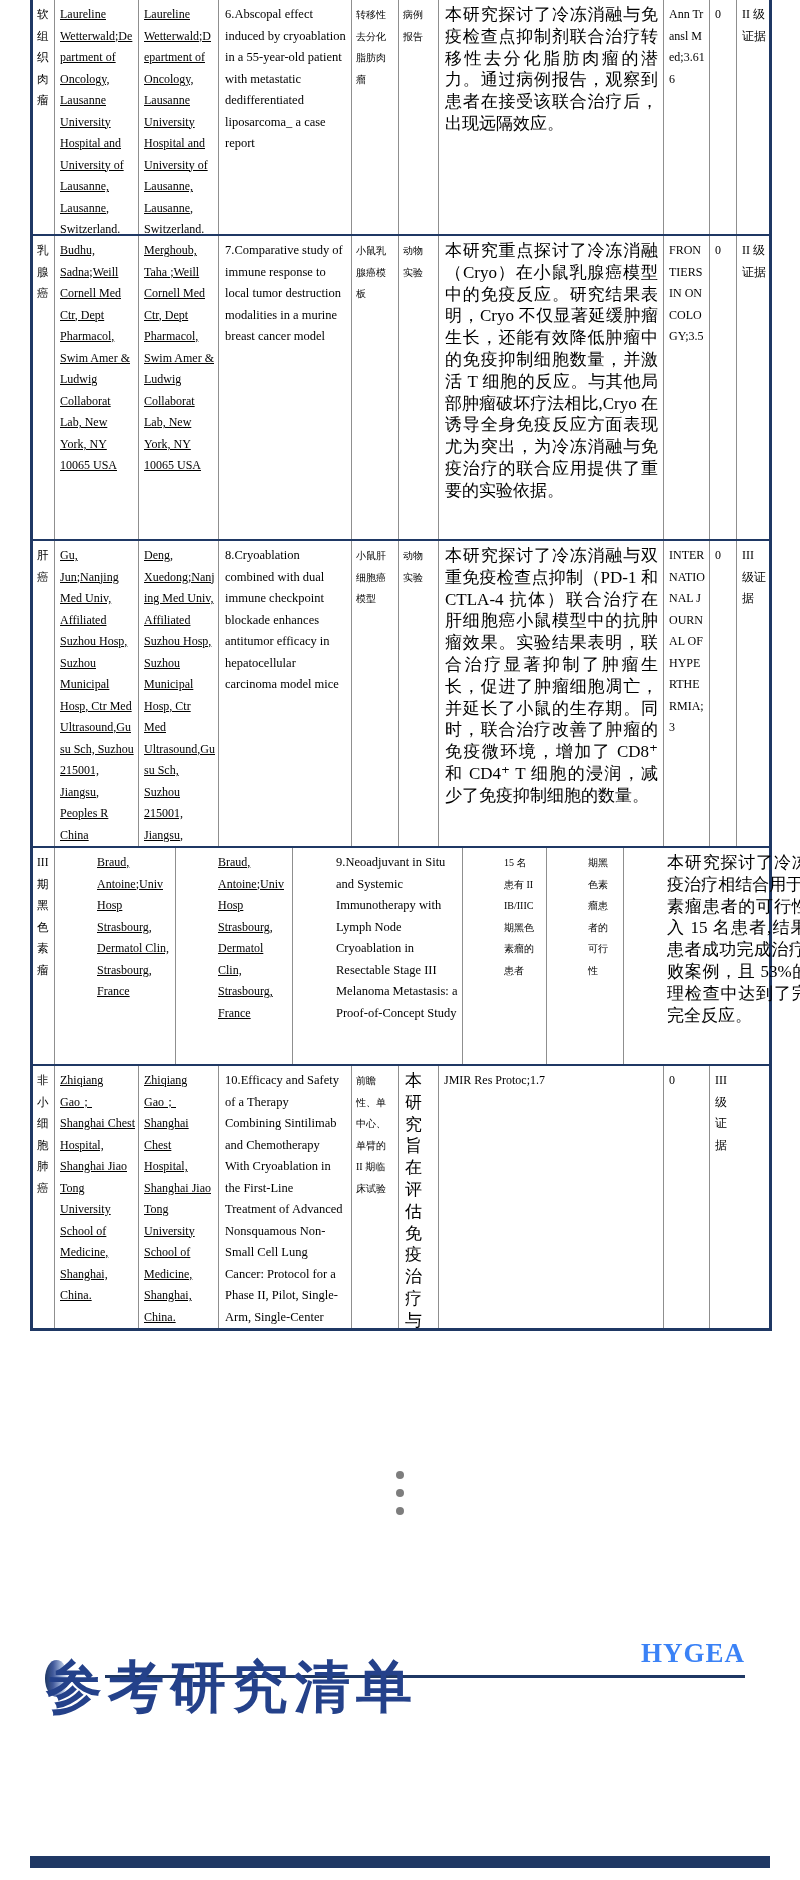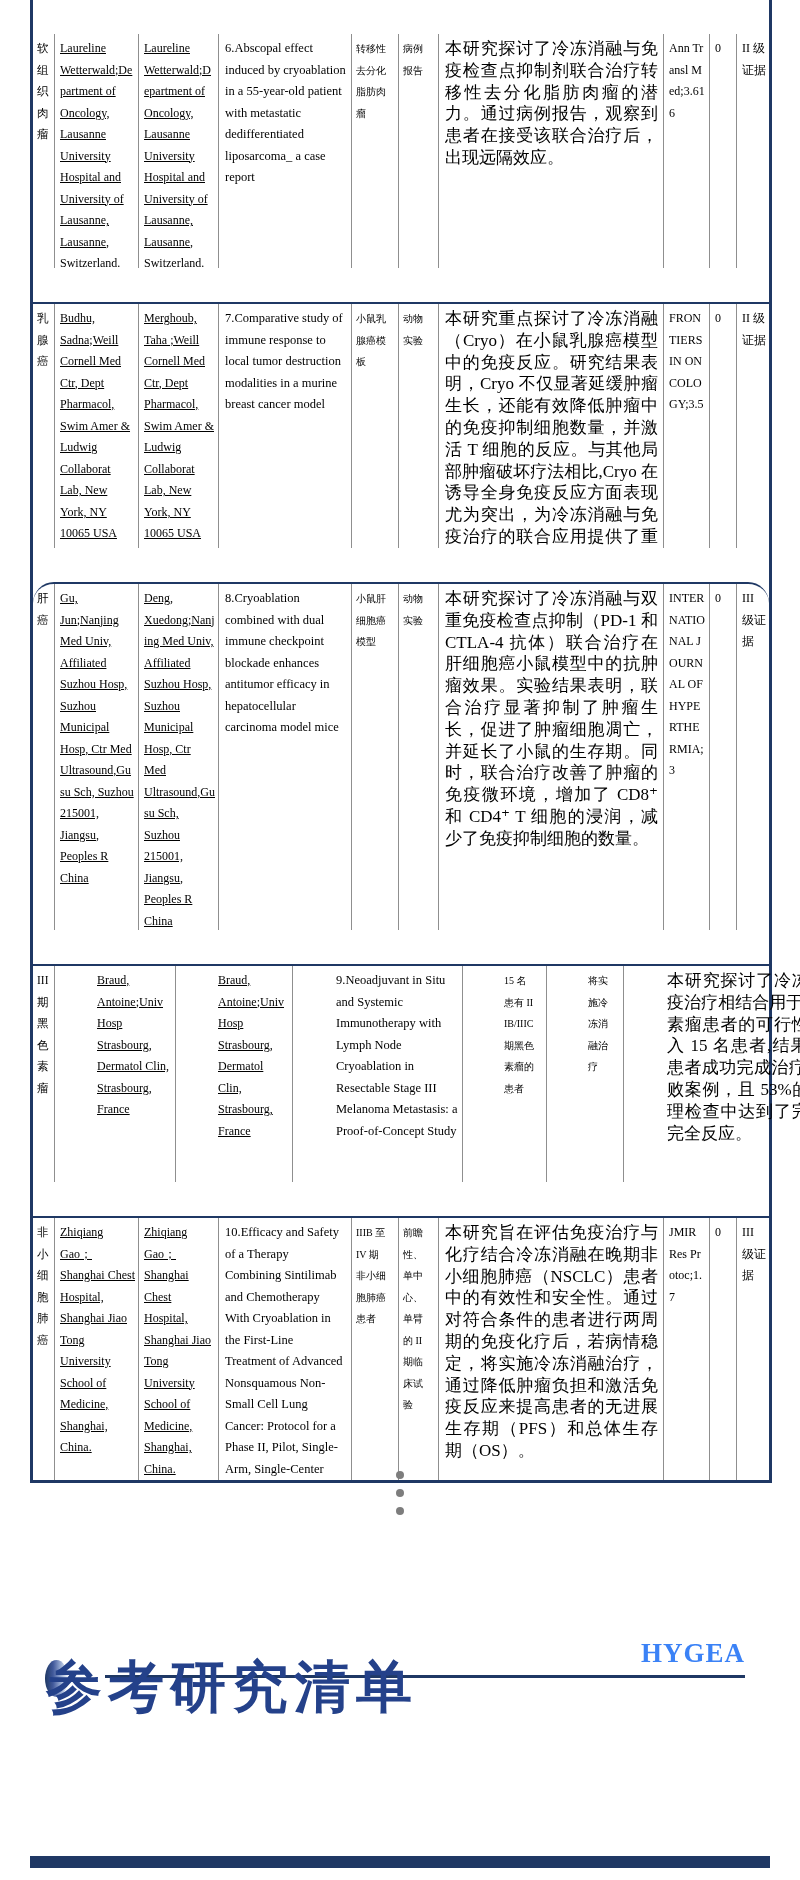--- a/index.html
+++ b/index.html
@@ -9,24 +9,23 @@
   }
   
   .ref-table{
     position:absolute;left:30px;top:0;width:742px;box-sizing:border-box;
     border-left:3px solid #1f3864;border-right:3px solid #1f3864;border-bottom:3px solid #1f3864;
     background:#fff;
   }
   .row{
     display:grid;box-sizing:border-box;
     grid-template-columns:22px 84px 80px 133px 47px 40px 225px 46px 27px 32px;
-    margin-top:34px;
   }
   .row + .row{border-top:2px solid #1f3864;}
-  .r0{height:234px;} .r1{height:246px;} .r2{height:348px;border-radius:21px;} .r3{height:218px;gap:37px;} .r4{height:264px;}
+  .r0{height:234px;} .r1{height:305px;} .r2{height:307px;} .r3{height:218px;gap:37px;} .r4{height:264px;}
   .cell{
     box-sizing:border-box;border-right:1px solid #8f8f8f;overflow:hidden;
     font-size:12px;line-height:21.5px;padding:4px 3px 0 5px;
   }
   .cell:last-child{border-right:none;}
   .c0{font-size:11.5px;padding:4px 2px 0 4px;word-break:break-all;}
   .c1,.c2{overflow-wrap:anywhere;text-decoration:underline;}
   .c3{font-size:12.5px;padding:4px 4px 12px 6px;}
   .c4,.c5{font-size:10px;padding:4px 12px 0 4px;word-break:break-all;line-height:21.5px;}
   .c6{font-size:17px;line-height:21.8px;padding:4px 5px 0 6px;text-align:justify;}
@@ -97,33 +96,32 @@
       <div class="cell c8">0</div>
       <div class="cell c9">III 级证据</div>
     </div>
 
     <div class="row r3">
       <div class="cell c0">III期黑色素瘤</div>
       <div class="cell c1">Braud, Antoine;Univ Hosp Strasbourg, Dermatol Clin, Strasbourg, France</div>
       <div class="cell c2">Braud, Antoine;Univ Hosp Strasbourg, Dermatol Clin, Strasbourg, France</div>
       <div class="cell c3">9.Neoadjuvant in Situ and Systemic Immunotherapy with Lymph Node Cryoablation in Resectable Stage III Melanoma Metastasis: a Proof-of-Concept Study</div>
       <div class="cell c4">15 名患有 IIIB/IIIC 期黑色素瘤的患者</div>
-      <div class="cell c5">将实施冷冻消融治疗</div>
+      <div class="cell c5">期黑色素瘤患者的可行性</div>
       <div class="cell c6">本研究探讨了冷冻消融与免疫治疗相结合用于 III 期黑色素瘤患者的可行性。研究纳入 15 名患者,结果显示所有患者成功完成治疗,未出现失败案例，且 53%的患者在病理检查中达到了完全或接近完全反应。</div>
       <div class="cell c7">CARDIOVASCULAR AND INTERVENTIONAL RADIOLOGY;2.8</div>
       <div class="cell c8">0</div>
       <div class="cell c9">III 级证据</div>
     </div>
 
     <div class="row r4">
       <div class="cell c0">非小细胞肺癌</div>
       <div class="cell c1">Zhiqiang Gao；Shanghai Chest Hospital, Shanghai Jiao Tong University School of Medicine, Shanghai, China.</div>
       <div class="cell c2">Zhiqiang Gao；Shanghai Chest Hospital, Shanghai Jiao Tong University School of Medicine, Shanghai, China.</div>
       <div class="cell c3">10.Efficacy and Safety of a Therapy Combining Sintilimab and Chemotherapy With Cryoablation in the First-Line Treatment of Advanced Nonsquamous Non-Small Cell Lung Cancer: Protocol for a Phase II, Pilot, Single-Arm, Single-Center Study</div>
-      <div class="cell c4">IIIB 至 IV 期非小细胞肺癌患者</div>
       <div class="cell c5">前瞻性、单中心、单臂的 II 期临床试验</div>
       <div class="cell c6">本研究旨在评估免疫治疗与化疗结合冷冻消融在晚期非小细胞肺癌（NSCLC）患者中的有效性和安全性。通过对符合条件的患者进行两周期的免疫化疗后，若病情稳定，将实施冷冻消融治疗，通过降低肿瘤负担和激活免疫反应来提高患者的无进展生存期（PFS）和总体生存期（OS）。</div>
       <div class="cell c7">JMIR Res Protoc;1.7</div>
       <div class="cell c8">0</div>
       <div class="cell c9">III 级证据</div>
     </div>
 
   </div>
 
   <div class="dots">

